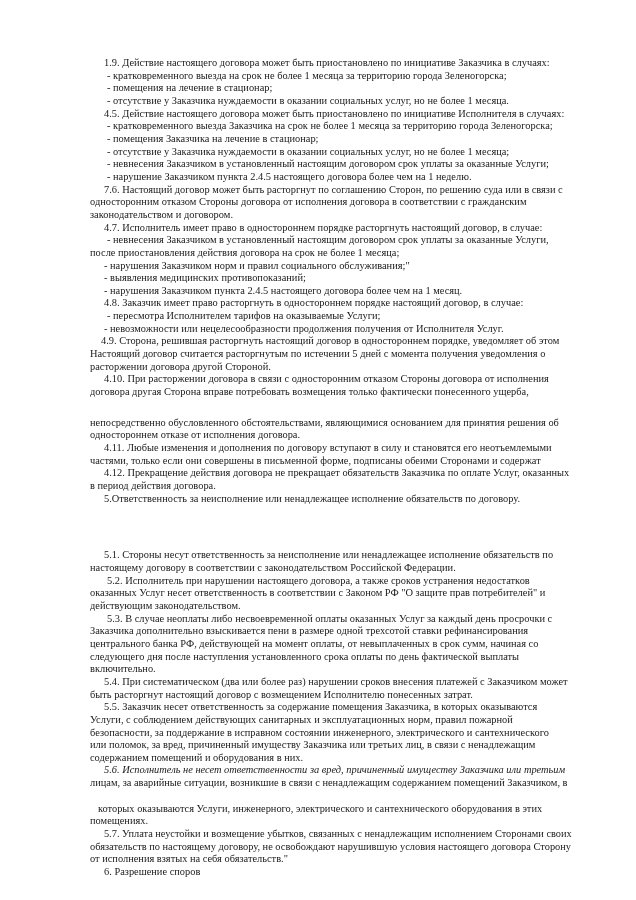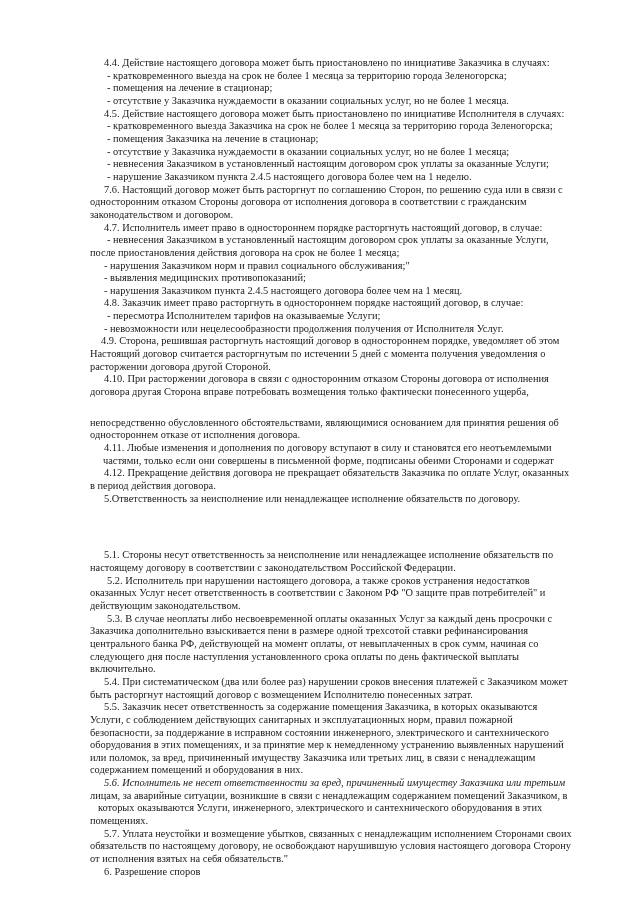--- a/index.html
+++ b/index.html
@@ -8,21 +8,21 @@
     position: absolute; left: 90px; top: 57px; width: 482px;
     font-family: "Liberation Serif", "DejaVu Serif", serif;
     font-size: 10.4px; line-height: 12.65px; color: #1a1a1a;
   }
   .line { white-space: nowrap; display: block; }
 </style>
 </head>
 <body>
 
 <div class="page" id="page">
-    <span class="line" style="padding-left: 14px;">4.4. Действие настоящего договора может быть приостановлено по инициативе Заказчика в случаях:</span>
+    <span class="line" style="padding-left: 14px;">1.9. Действие настоящего договора может быть приостановлено по инициативе Заказчика в случаях:</span>
     <span class="line" style="padding-left: 17px;">- кратковременного выезда на срок не более 1 месяца за территорию города Зеленогорска;</span>
     <span class="line" style="padding-left: 17px;">- помещения на лечение в стационар;</span>
     <span class="line" style="padding-left: 17px;">- отсутствие у Заказчика нуждаемости в оказании социальных услуг, но не более 1 месяца.</span>
     <span class="line" style="padding-left: 14px;">4.5. Действие настоящего договора может быть приостановлено по инициативе Исполнителя в случаях:</span>
     <span class="line" style="padding-left: 17px;">- кратковременного выезда Заказчика на срок не более 1 месяца за территорию города Зеленогорска;</span>
     <span class="line" style="padding-left: 17px;">- помещения Заказчика на лечение в стационар;</span>
     <span class="line" style="padding-left: 17px;">- отсутствие у Заказчика нуждаемости в оказании социальных услуг, но не более 1 месяца;</span>
     <span class="line" style="padding-left: 17px;">- невнесения Заказчиком в установленный настоящим договором срок уплаты за оказанные Услуги;</span>
     <span class="line" style="padding-left: 17px;">- нарушение Заказчиком пункта 2.4.5 настоящего договора более чем на 1 неделю.</span>
     <span class="line" style="padding-left: 14px;">7.6.  Настоящий договор может быть расторгнут по соглашению Сторон, по решению суда или в связи с</span>
@@ -38,43 +38,42 @@
     <span class="line" style="padding-left: 17px;">- пересмотра Исполнителем тарифов на оказываемые Услуги;</span>
     <span class="line" style="padding-left: 14px;">- невозможности или нецелесообразности продолжения получения от Исполнителя Услуг.</span>
     <span class="line" style="padding-left: 11px;">4.9. Сторона, решившая расторгнуть настоящий договор в одностороннем порядке, уведомляет об этом</span>
     <span class="line" style="padding-left: 0px;">Настоящий договор считается расторгнутым по истечении 5 дней с момента получения уведомления о</span>
     <span class="line" style="padding-left: 0px;">расторжении договора другой Стороной.</span>
     <span class="line" style="padding-left: 14px;">4.10. При расторжении договора в связи с односторонним отказом Стороны договора от исполнения</span>
     <span class="line" style="padding-left: 0px;">договора другая Сторона вправе потребовать возмещения только фактически понесенного ущерба,</span>
     <span class="line" style="padding-left: 0px; margin-top: 18px;">непосредственно обусловленного обстоятельствами, являющимися основанием для принятия решения об</span>
     <span class="line" style="padding-left: 0px;">одностороннем отказе от исполнения договора.</span>
     <span class="line" style="padding-left: 14px;">4.11. Любые изменения и дополнения по договору вступают в силу и становятся его неотъемлемыми</span>
-    <span class="line" style="padding-left: 0px; margin-left: 13px;">частями, только если они совершены в письменной форме, подписаны обеими Сторонами и содержат</span>
+    <span class="line" style="padding-left: 0px;">частями, только если они совершены в письменной форме, подписаны обеими Сторонами и содержат</span>
     <span class="line" style="padding-left: 14px;">4.12. Прекращение действия договора не прекращает обязательств Заказчика по оплате Услуг, оказанных</span>
     <span class="line" style="padding-left: 0px;">в период действия договора.</span>
     <span class="line" style="padding-left: 14px;">5.Ответственность за неисполнение или ненадлежащее исполнение обязательств по договору.</span>
     <span class="line" style="padding-left: 14px; margin-top: 44px;">5.1. Стороны несут ответственность за неисполнение или ненадлежащее исполнение обязательств по</span>
     <span class="line" style="padding-left: 0px;">настоящему договору в соответствии с законодательством Российской Федерации.</span>
     <span class="line" style="padding-left: 17px;">5.2. Исполнитель при нарушении настоящего договора, а также сроков устранения недостатков</span>
     <span class="line" style="padding-left: 0px;">оказанных Услуг несет ответственность в соответствии с Законом РФ "О защите прав потребителей" и</span>
     <span class="line" style="padding-left: 0px;">действующим законодательством.</span>
     <span class="line" style="padding-left: 17px;">5.3. В случае неоплаты либо несвоевременной оплаты оказанных Услуг за каждый день просрочки с</span>
     <span class="line" style="padding-left: 0px;">Заказчика дополнительно взыскивается пени в размере одной трехсотой ставки рефинансирования</span>
     <span class="line" style="padding-left: 0px;">центрального банка РФ, действующей на момент оплаты, от невыплаченных в срок сумм, начиная со</span>
     <span class="line" style="padding-left: 0px;">следующего дня после наступления установленного срока оплаты по день фактической выплаты</span>
     <span class="line" style="padding-left: 0px;">включительно.</span>
     <span class="line" style="padding-left: 14px;">5.4. При систематическом (два или более раз) нарушении сроков внесения платежей с Заказчиком может</span>
     <span class="line" style="padding-left: 0px;">быть расторгнут настоящий договор с возмещением Исполнителю понесенных затрат.</span>
     <span class="line" style="padding-left: 14px;">5.5. Заказчик несет ответственность за содержание помещения Заказчика, в  которых оказываются</span>
     <span class="line" style="padding-left: 0px;">Услуги, с соблюдением действующих санитарных и эксплуатационных  норм, правил пожарной</span>
     <span class="line" style="padding-left: 0px;">безопасности, за поддержание в исправном состоянии инженерного, электрического и сантехнического</span>
-    <span class="line" style="padding-left: 0px;">оборудования в этих помещениях, и за принятие мер к немедленному устранению выявленных нарушений</span>
     <span class="line" style="padding-left: 0px;">или поломок, за вред, причиненный имуществу Заказчика или третьих лиц, в связи с ненадлежащим</span>
     <span class="line" style="padding-left: 0px;">содержанием помещений  и оборудования в них.</span>
     <span class="line" style="padding-left: 14px; font-style: italic;">5.6. Исполнитель не несет ответственности за вред, причиненный имуществу Заказчика или третьим</span>
     <span class="line" style="padding-left: 0px;">лицам, за аварийные ситуации, возникшие в связи с ненадлежащим содержанием помещений Заказчиком, в</span>
-    <span class="line" style="padding-left: 8px;">которых оказываются Услуги, инженерного, электрического и сантехнического оборудования в этих</span>
+    <span class="line" style="padding-left: 8px; margin-top: 13px;">которых оказываются Услуги, инженерного, электрического и сантехнического оборудования в этих</span>
     <span class="line" style="padding-left: 0px;">помещениях.</span>
     <span class="line" style="padding-left: 14px; transform-origin: left top; transform: scaleX(0.995868);">5.7. Уплата неустойки и возмещение убытков, связанных с ненадлежащим исполнением Сторонами своих</span>
     <span class="line" style="padding-left: 0px;">обязательств по настоящему договору, не освобождают нарушившую условия настоящего договора Сторону</span>
     <span class="line" style="padding-left: 0px;">от исполнения взятых на себя обязательств."</span>
     <span class="line" style="padding-left: 14px;">6. Разрешение споров</span>
   </div>
 
 </body></html>

